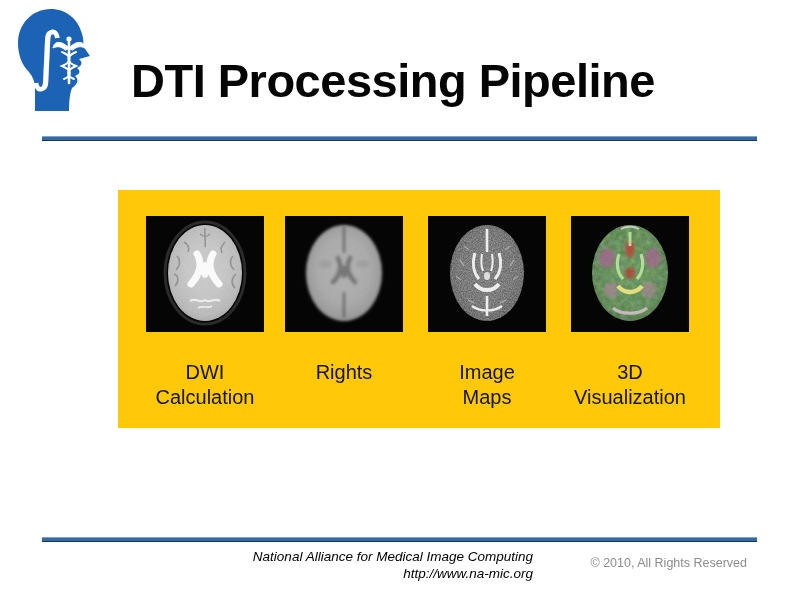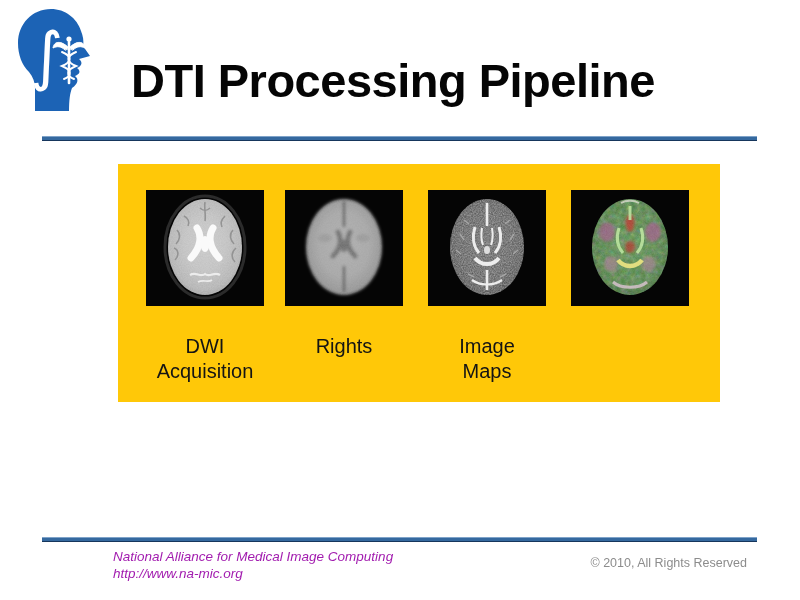--- a/index.html
+++ b/index.html
@@ -22,40 +22,40 @@
   
   .rule{
     left:42px;width:715px;height:5px;
     background:linear-gradient(to bottom,#7fa3c9 0 20%,#35699f 20% 70%,#16365c 70% 100%);
   }
   .rule-top{top:136px;}
   .rule-bottom{top:537px;}
 
   
   .stage{
-    left:118px;top:164px;width:602px;height:238px;
+    left:118px;top:190px;width:602px;height:238px;
     background:#ffc808;
   }
   .tile{
     position:absolute;top:26px;width:118px;height:116px;background:#050505;
     overflow:hidden;
   }
   .tile svg{display:block;}
   .t1{left:28px;} .t2{left:167px;} .t3{left:310px;} .t4{left:453px;}
 
   .step-label{
     position:absolute;top:170px;width:140px;text-align:center;
     font-size:20px;line-height:25px;color:#141414;
   }
   .l1{left:17px;} .l2{left:156px;} .l3{left:299px;} .l4{left:442px;}
 
   
   .footer-org{
     left:113px;top:549px;width:420px;
-    font-style:italic;font-size:13.5px;line-height:16.5px;color:#a21caf;
+    font-style:italic;font-size:13.5px;line-height:16.5px;color:#000000;text-align:right;
   }
   .copyright{
     right:53px;top:556px;
     font-size:12.5px;color:#8c8c8c;white-space:nowrap;
   }
 </style>
 </head>
 <body>
 
 <svg width="0" height="0" style="position:absolute" aria-hidden="true">
@@ -233,28 +233,32 @@
         <path d="M47 70 C53 78 65 78 71 70" stroke="#e8e179" stroke-width="4.5" opacity="0.95"></path>
         <path d="M42 92 C50 99 68 99 76 92" stroke="#dcc3d2" stroke-width="3" opacity="0.8"></path>
         <path d="M50 13 C55 10 63 10 68 13" stroke="#e9e6da" stroke-width="2" opacity="0.7"></path>
       </g>
       <ellipse cx="59" cy="57" rx="38" ry="48" filter="url(#grainL)" opacity="0.2"></ellipse>
     </svg>
   </div>
 
   <div class="step-label l1">
     <div>DWI</div>
-    <div>Acquisition</div>
+    <div>Calculation</div>
   </div>
   <div class="step-label l2">
     <div>Rights</div>
   </div>
   <div class="step-label l3">
     <div>Image</div>
     <div>Maps</div>
+  </div>
+  <div class="step-label l4">
+    <div>3D</div>
+    <div>Visualization</div>
   </div>
 </div>
 
 <div class="abs rule rule-bottom"></div>
 
 <div class="abs footer-org">
   <div>National Alliance for Medical Image Computing</div>
   <div>http://www.na-mic.org</div>
 </div>
 <div class="abs copyright">© 2010, All Rights Reserved</div>

